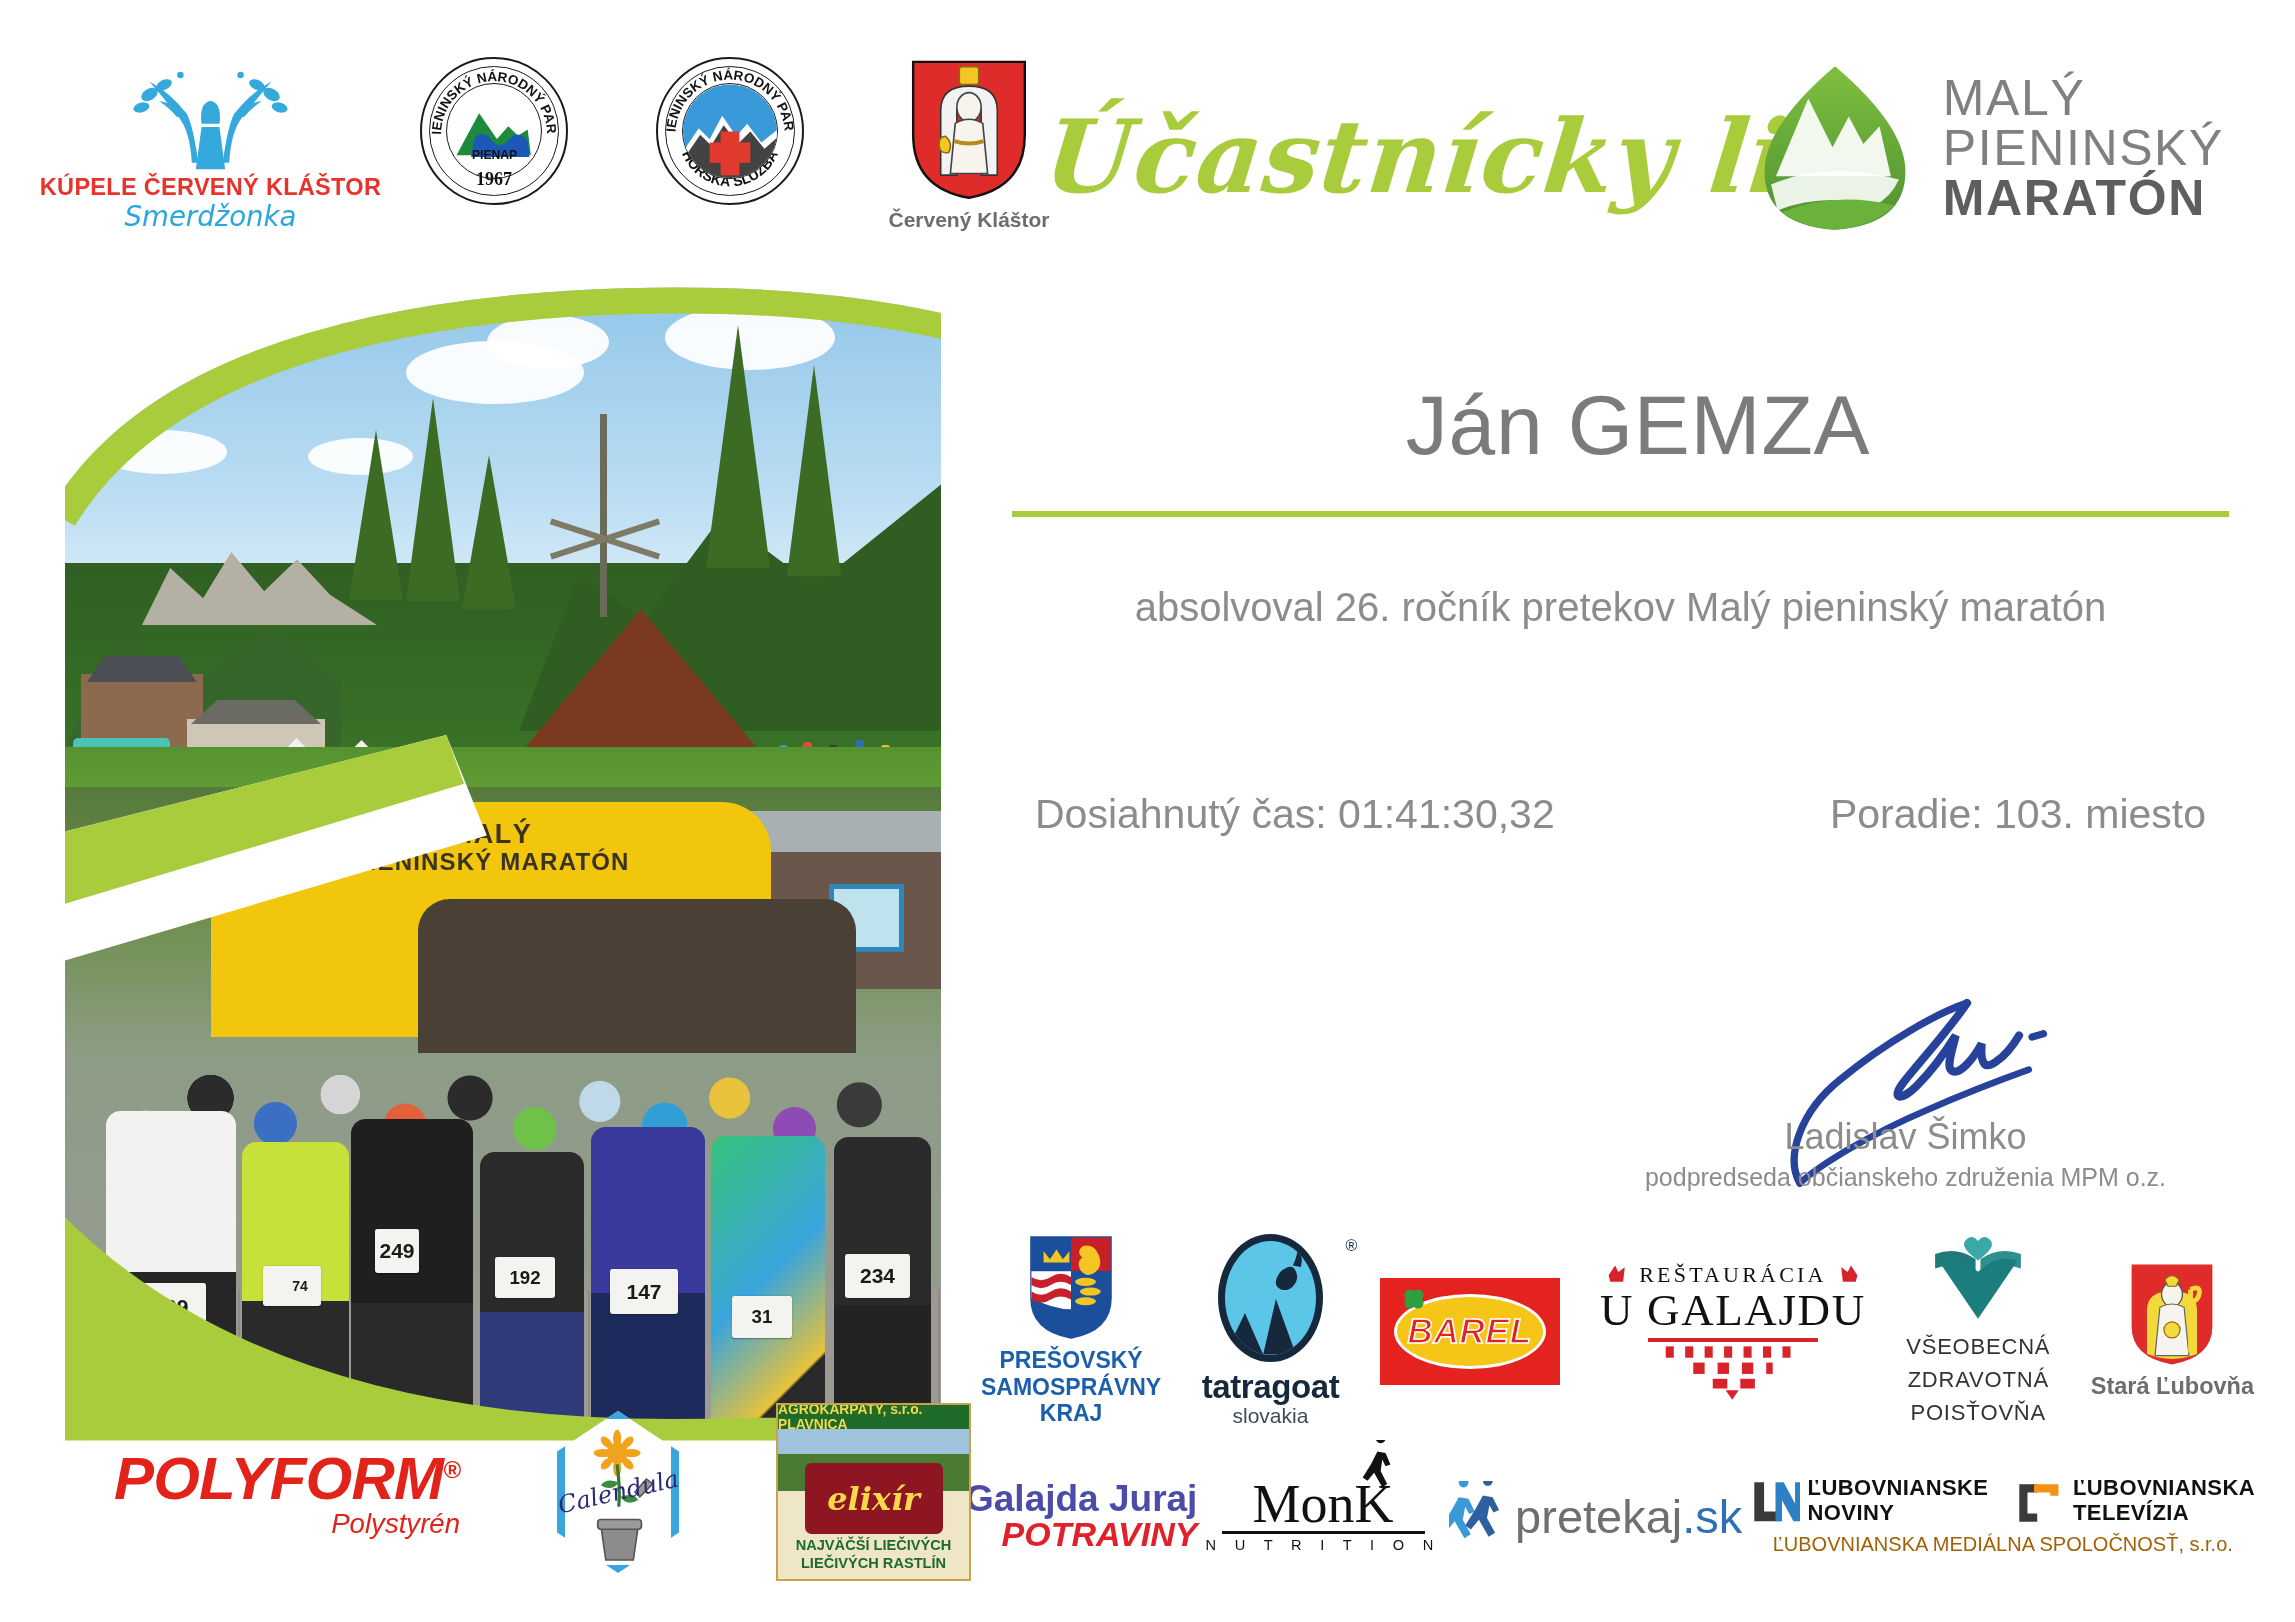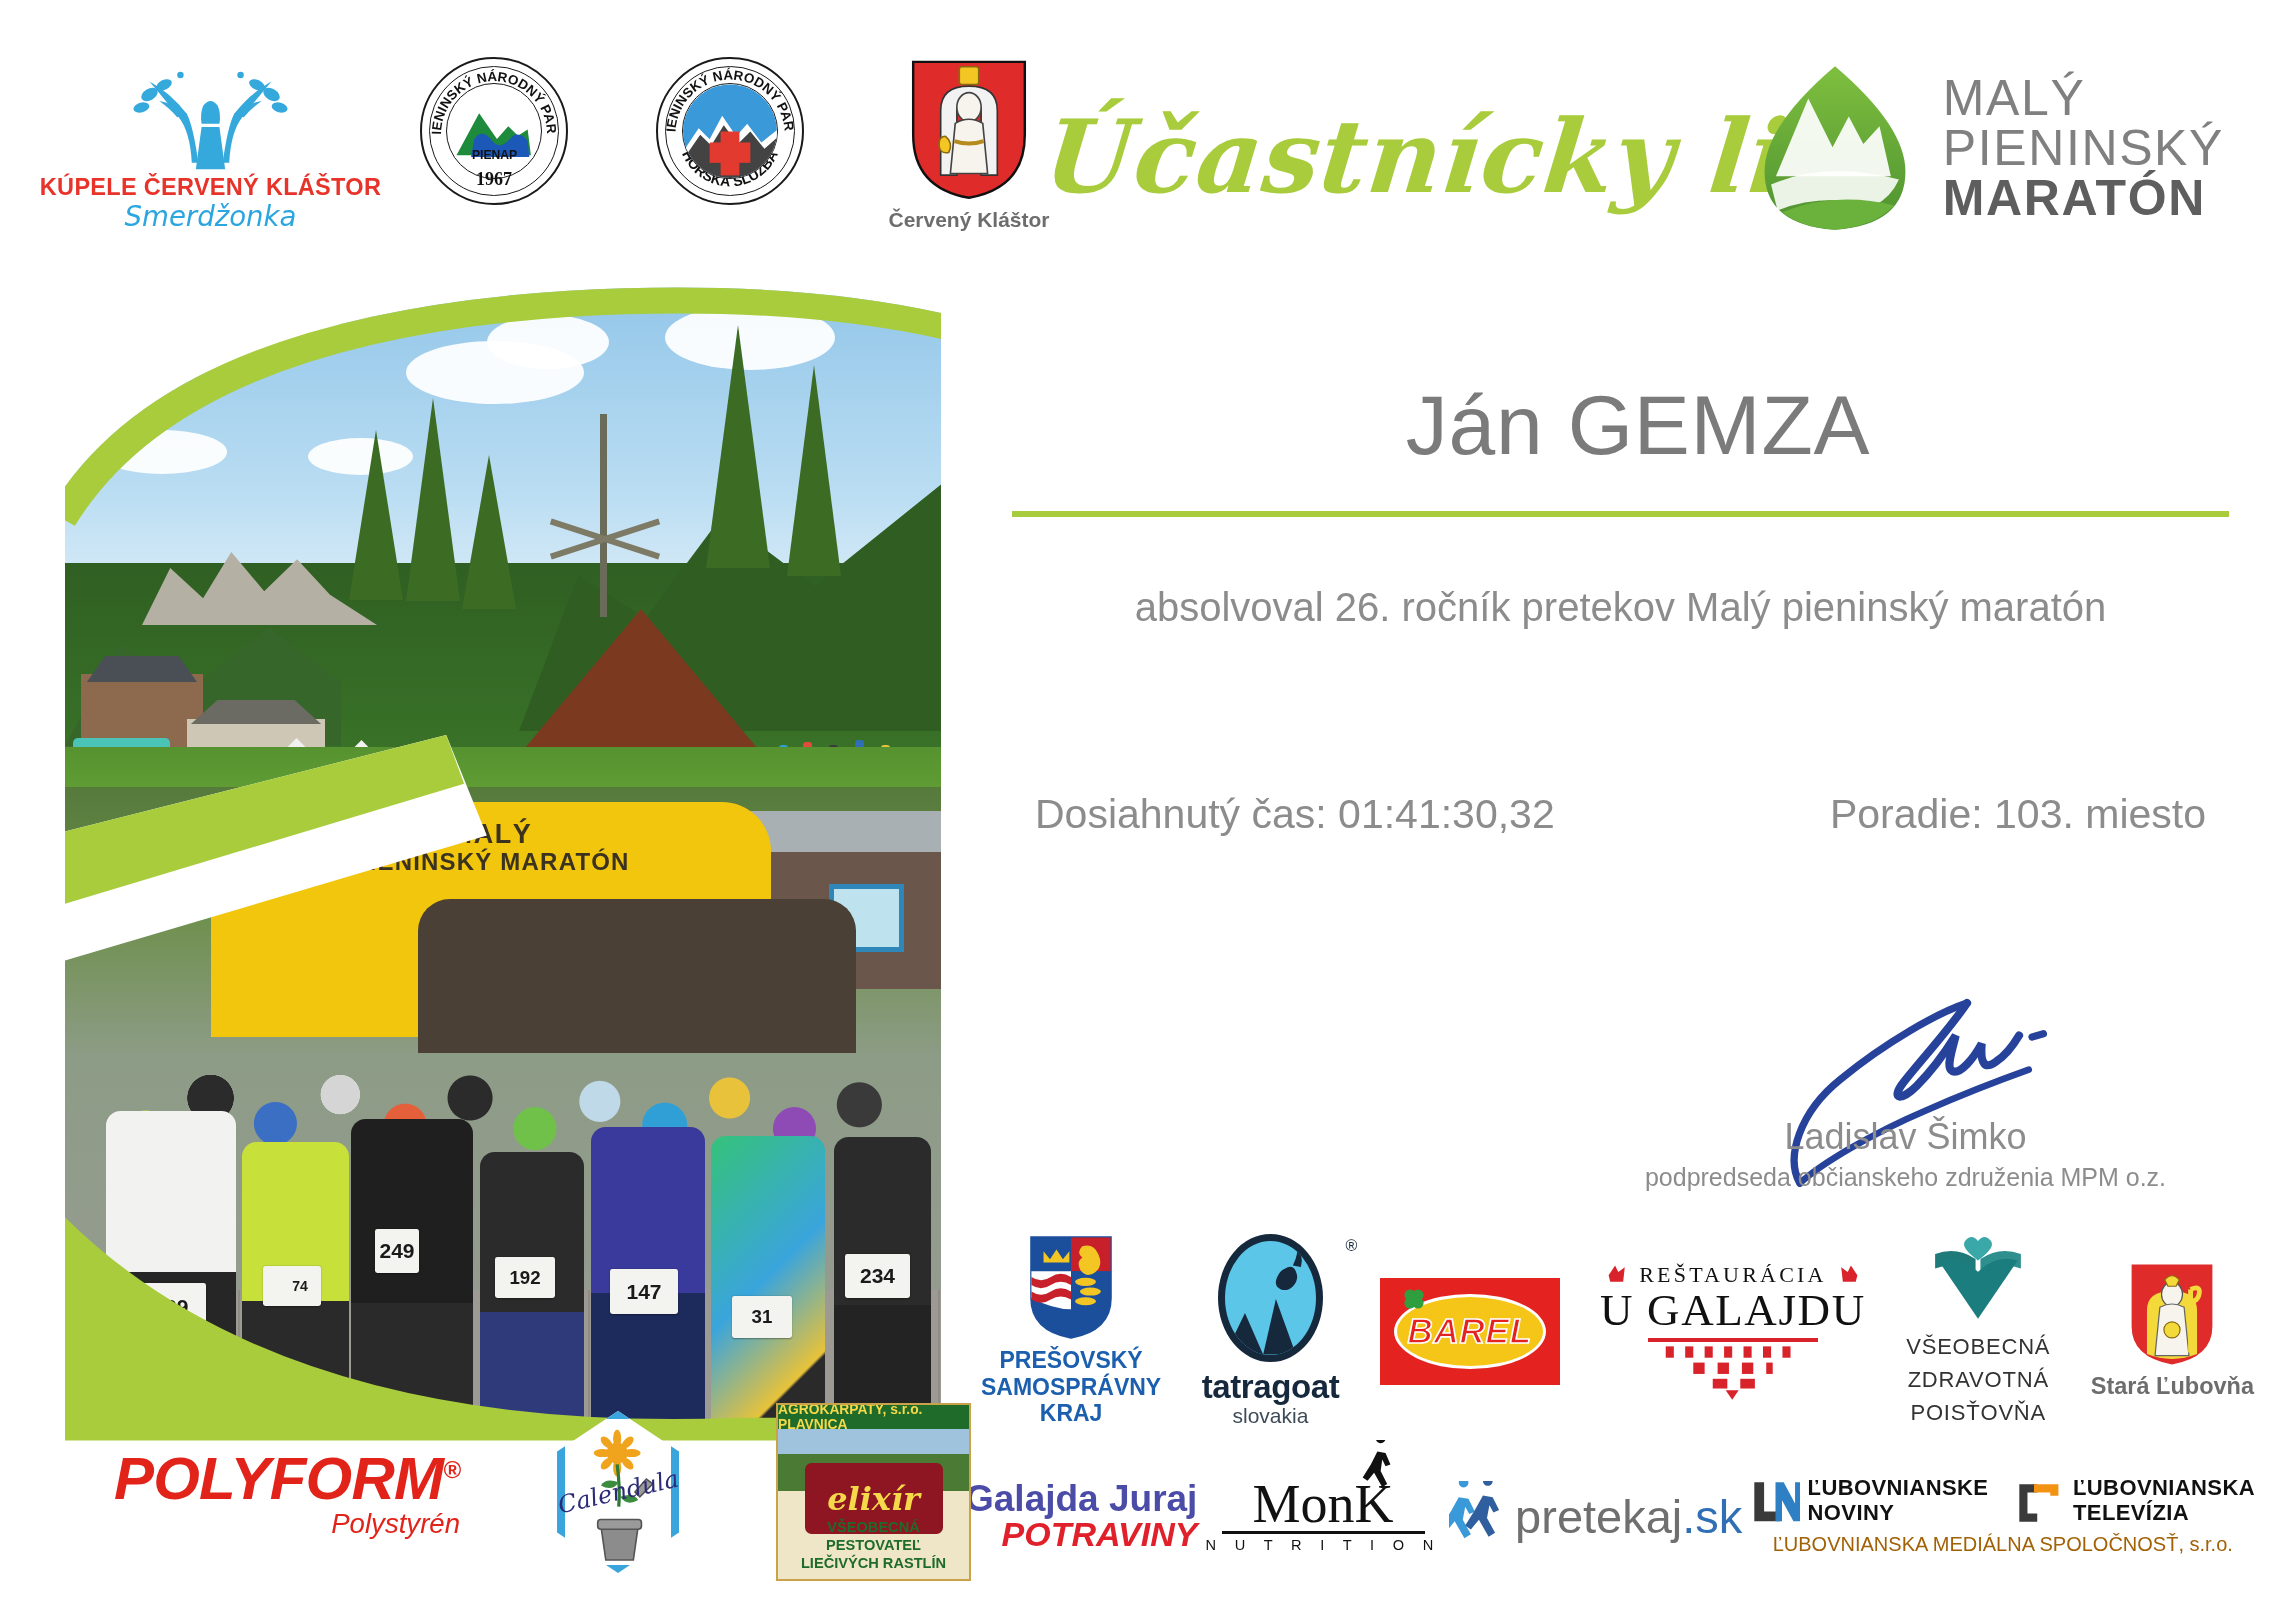--- a/index.html
+++ b/index.html
@@ -648,21 +648,21 @@
     </div>
 
     <div class="sp">
       <div class="agro">
         <div class="agro-top">AGROKARPATY, s.r.o. PLAVNICA</div>
         <div class="agro-mt"></div>
         <div class="agro-badge">
           <span class="agro-elixir">elixír</span>
         </div>
         <div class="agro-bot">
-          <div>VŠEOBECNÁ  PESTOVATEĽ</div>
+          <div>NAJVÄČŠÍ  LIEČIVÝCH</div>
           <div>LIEČIVÝCH RASTLÍN</div>
         </div>
       </div>
     </div>
   </div>
 
 </div>
 
 
 </body></html>

